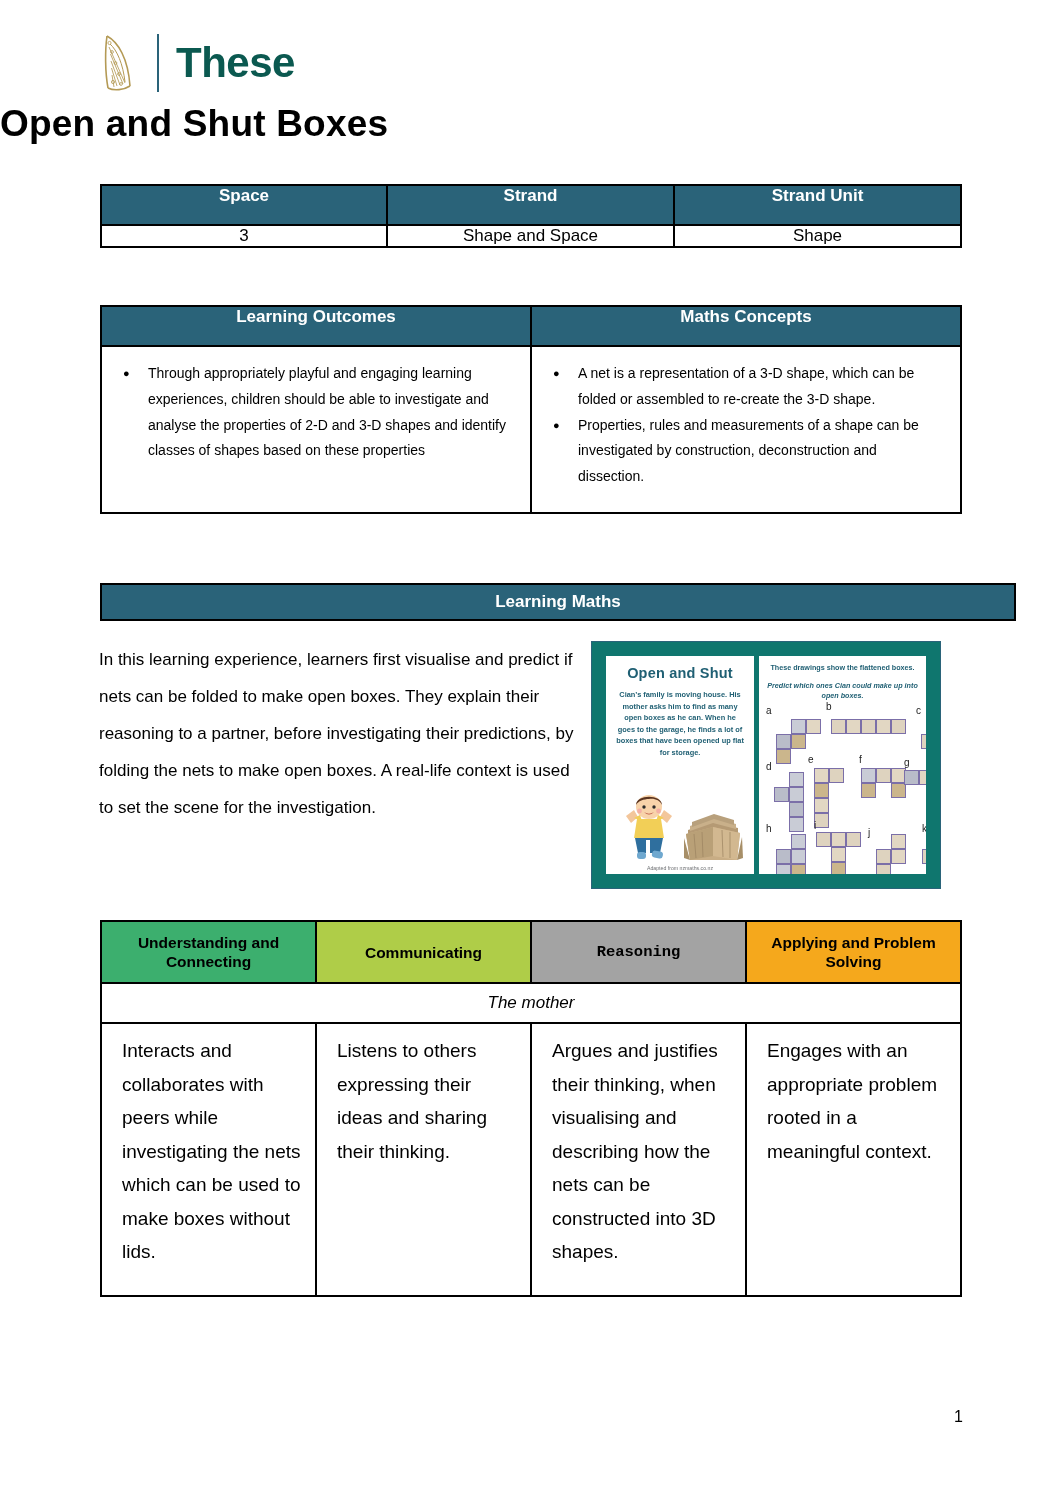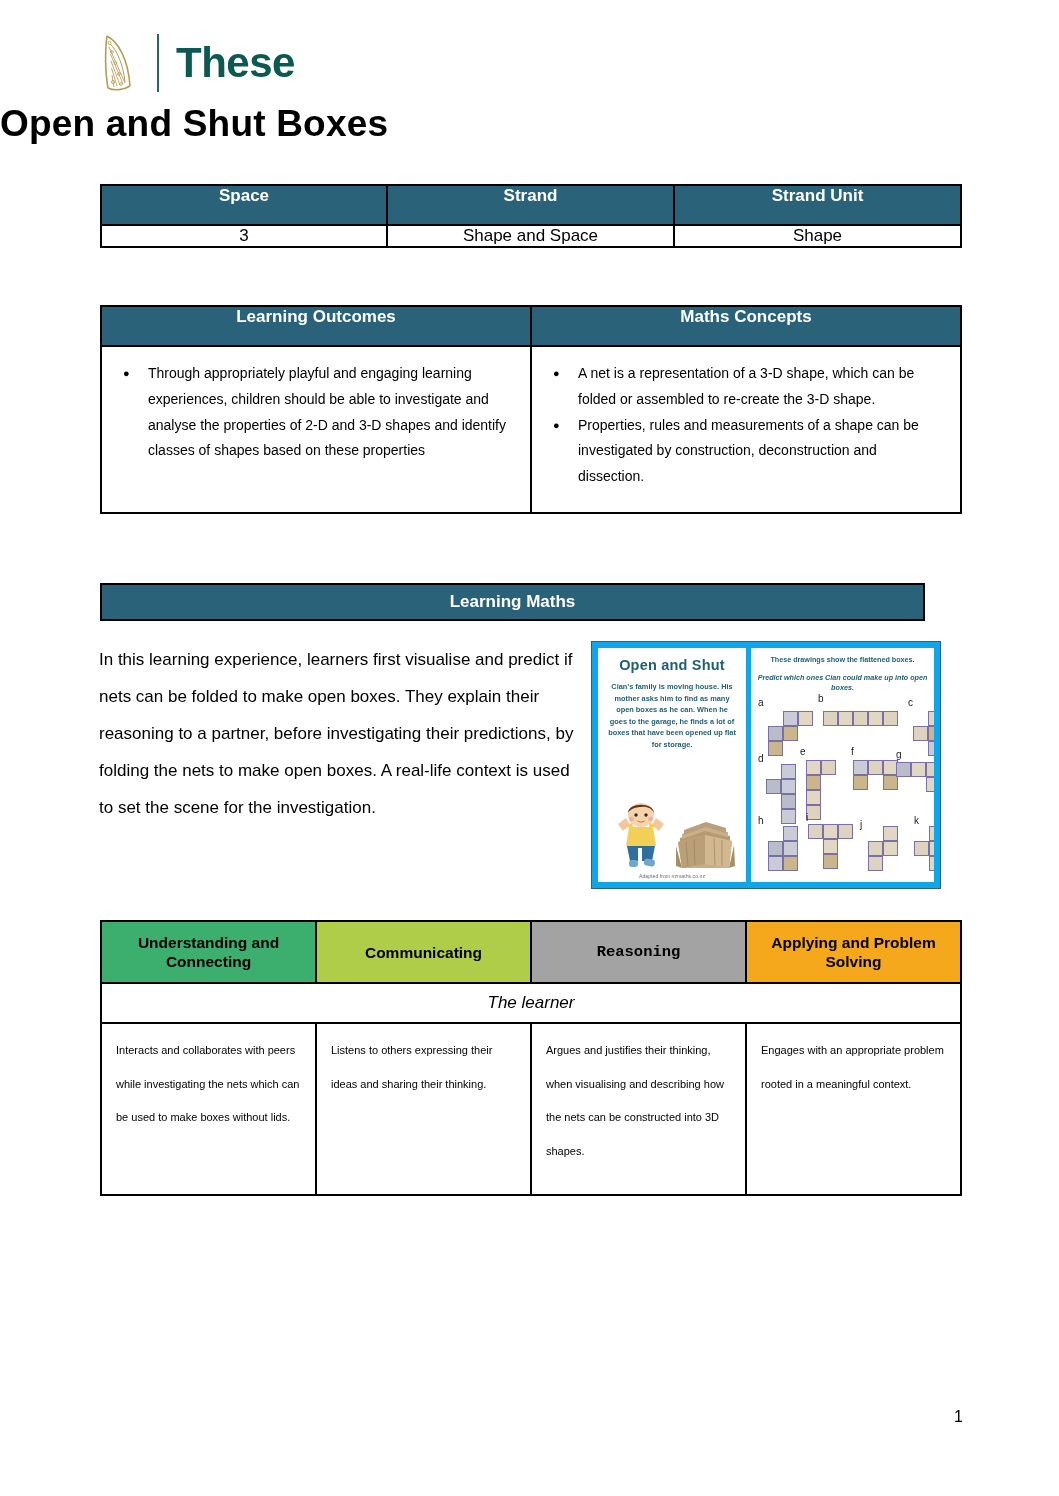--- a/index.html
+++ b/index.html
@@ -107,21 +107,21 @@
     font-size: 11px;
     line-height: 25.8px;
   }
   #table-outcomes .cell-body { padding-bottom: 8px; }
 
   
   #learning-maths-banner {
     position: absolute;
     left: 100px;
     top: 583px;
-    width: 825px;
+    width: 916px;
     height: 38px;
     background: #2a6379;
     border: 2px solid #000000;
     box-sizing: border-box;
     color: #ffffff;
     font-weight: bold;
     font-size: 17px;
     display: flex;
     align-items: center;
     justify-content: center;
@@ -138,25 +138,25 @@
     color: #000000;
   }
 
   
   #resource-card {
     position: absolute;
     left: 591px;
     top: 641px;
     width: 350px;
     height: 248px;
-    background: #0ea5e9;
+    background: #0f766e;
     border: 1px solid #2a6379;
     box-sizing: border-box;
     display: flex;
-    padding: 6px;
+    padding: 14px;
     gap: 5px;
   }
   .card-panel {
     background: #ffffff;
     box-sizing: border-box;
     position: relative;
     overflow: hidden;
   }
   .card-left { width: 148px; padding: 9px 7px 0 7px; }
   .card-right { flex: 1; padding: 7px 5px 0 5px; }
@@ -243,23 +243,23 @@
   .sk-orange { background: #f5a81c; }
   #table-skills .learner-row td {
     text-align: center;
     font-style: italic;
     font-size: 17px;
     height: 38px;
     vertical-align: middle;
     background: #ffffff;
   }
   #table-skills .body-row td {
-    font-size: 11px;
+    font-size: 19px;
     line-height: 33.5px;
-    padding: 10px 10px 26px 14px;
+    padding: 10px 10px 26px 20px;
     vertical-align: top;
   }
 
   
   #page-number {
     position: absolute;
     right: 96px;
     top: 1408px;
     font-size: 16px;
     color: #000000;
@@ -513,21 +513,21 @@
         <col style="width:215px">
       </colgroup>
     <tbody>
         <tr>
       <th class="sk-green">Understanding and Connecting</th>
       <th class="sk-lime">Communicating</th>
       <th class="sk-blue">Reasoning</th>
       <th class="sk-orange">Applying and Problem Solving</th>
     </tr>
     <tr class="learner-row">
-      <td colspan="4">The learner</td>
+      <td colspan="4">The mother</td>
     </tr>
     <tr class="body-row">
       <td>Interacts and collaborates with peers while investigating the nets which can be used to make boxes without lids.</td>
       <td>Listens to others expressing their ideas and sharing their thinking.</td>
       <td>Argues and justifies their thinking, when visualising and describing how the nets can be constructed into 3D shapes.</td>
       <td>Engages with an appropriate problem rooted in a meaningful context.</td>
     </tr>
   </tbody>
     </table>
 

